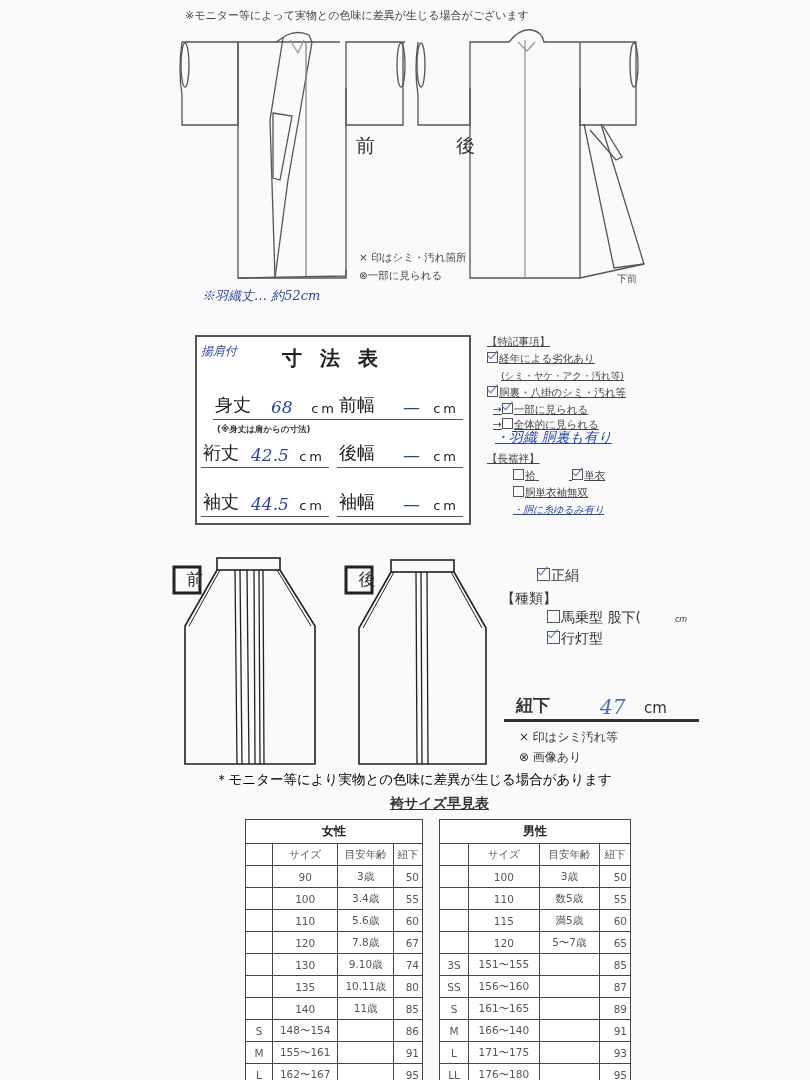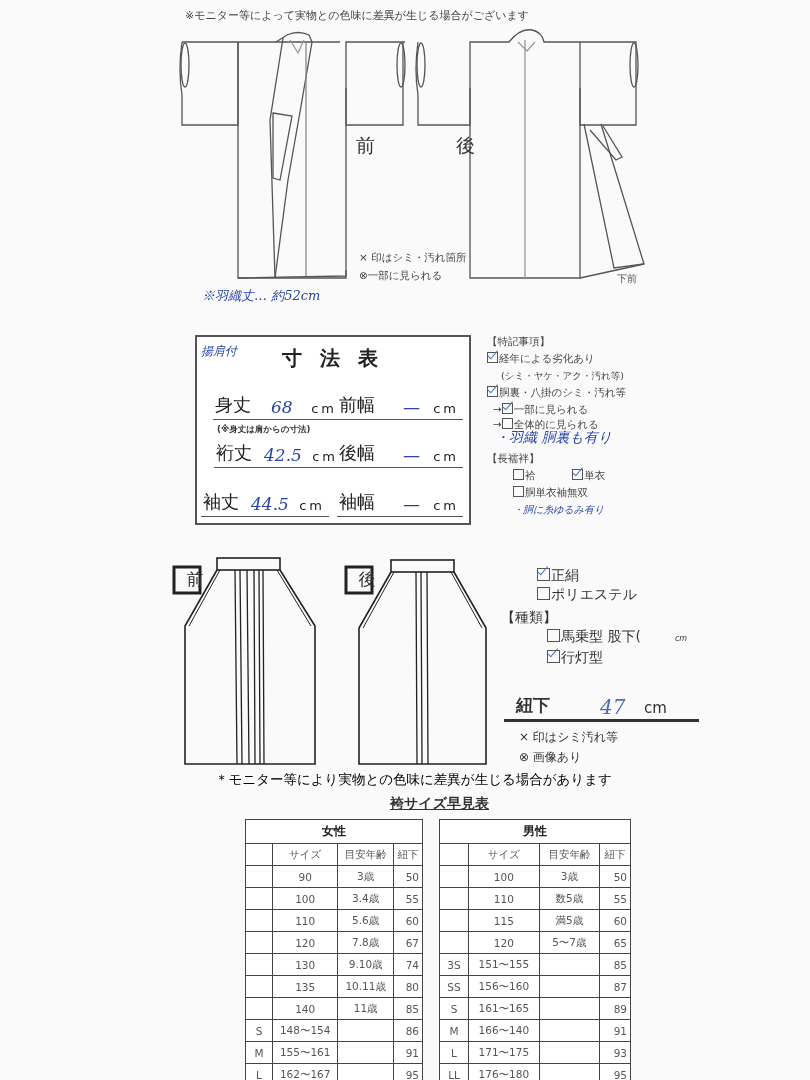--- a/index.html
+++ b/index.html
@@ -14,21 +14,21 @@
   
   .sizebox { left:188px; top:335px; width:272px; height:186px; border:2px solid #555; background:#fff; }
   .sb-title { position:absolute; left:85px; top:8px; font-size:20px; font-weight:bold; letter-spacing:18px; color:#222; }
   .sb-hand { position:absolute; left:4px; top:6px; font-size:12px; }
   .sb-row { position:absolute; height:26px; border-bottom:1.5px solid #555; font-size:18px; color:#222; }
   .sb-row .lbl { position:absolute; left:2px; bottom:2px; }
   .sb-row .val { position:absolute; bottom:2px; font-size:17px; }
   .sb-row .unit { position:absolute; right:4px; bottom:3px; font-size:13px; letter-spacing:3px; }
   .sb-sub { position:absolute; left:20px; top:87px; font-size:8.5px; font-weight:bold; color:#333; }
   .notes { left:480px; top:333px; font-size:10.5px; color:#444; line-height:17px; }
-  .notes div { white-space:nowrap; }
+  .notes div { white-space:nowrap;text-decoration:underline; }
   .cb { display:inline-block; width:9px; height:9px; border:1px solid #555; margin-right:1px; vertical-align:-1px; position:relative; }
   .cb.on::after { content:""; position:absolute; left:2px; top:-5px; width:4px; height:10px; border-right:1.5px solid #4a6fb8; border-bottom:1.5px solid #4a6fb8; transform:rotate(40deg); }
   .mat { left:494px; top:566px; font-size:14px; color:#333; line-height:19px; }
   .mat .cb { width:11px; height:11px; }
   .himo { left:497px; top:693px; width:195px; height:26px; border-bottom:3px solid #333; font-size:17px; }
   .hakama-leg { left:512px; top:727px; font-size:12px; line-height:20px; color:#333; }
   .bottom-note { left:208px; top:771px; font-size:13.5px; color:#000000; }
   .chart-title { left:383px; top:795px; font-size:14px; font-weight:bold; text-decoration:underline; color:#333; }
   table.st { position:absolute; border-collapse:collapse; font-size:10.5px; color:#555; background:#fff; }
   table.st td { border:1px solid #444; height:21px; padding:0 3px; text-align:center; }
@@ -82,21 +82,21 @@
     <span class="val hand" style="left:58px;">68</span>
     <span class="unit">cm</span>
   </div>
   <div class="sb-row" style="left:140px;top:56px;width:126px;">
     <span class="lbl">前幅</span>
     <span class="val hand" style="left:66px;">—</span>
     <span class="unit">cm</span>
   </div>
   <div class="sb-sub">(※身丈は肩からの寸法)</div>
 
-  <div class="sb-row" style="left:17px;top:104px;width:128px;">
+  <div class="sb-row" style="left:4px;top:104px;width:128px;">
     <span class="lbl">裄丈</span>
     <span class="val hand" style="left:50px;">42.5</span>
     <span class="unit">cm</span>
   </div>
   <div class="sb-row" style="left:140px;top:104px;width:126px;">
     <span class="lbl">後幅</span>
     <span class="val hand" style="left:66px;">—</span>
     <span class="unit">cm</span>
   </div>
 
@@ -144,21 +144,20 @@
   <path d="M391 572 L359 628 L359 764 L486 764 L486 628 L454 572"></path>
   <path d="M394 572 L363 628" stroke-width="1"></path>
   <path d="M451 572 L482 628" stroke-width="1"></path>
   <path d="M416 572 L417 764 M421 572 L422 764 M427 572 L428 764" stroke-width="1.3"></path>
 </svg>
 <div class="abs" style="left:176px;top:567px;width:24px;text-align:center;font-size:17px;line-height:24px;">前</div>
 <div class="abs" style="left:348px;top:567px;width:24px;text-align:center;font-size:17px;line-height:24px;">後</div>
 
 <div class="abs mat">
   <div style="padding-left:36px;"><span class="cb on"></span><span>正絹</span></div>
-  <div style="padding-left:36px;"><span class="cb"></span><span>ポリエステル</span></div>
   <div style="margin-top:4px;">【種類】</div>
   <div style="padding-left:46px;"><span class="cb"></span><span>馬乗型 股下(</span><span style="font-size:8px;padding-left:34px;font-style:italic;">cm</span></div>
   <div style="padding-left:46px;"><span class="cb on"></span><span>行灯型</span></div>
 </div>
 
 <div class="abs himo">
   <span style="position:absolute;left:12px;bottom:2px;font-weight:bold;">紐下</span>
   <span class="hand" style="position:absolute;left:96px;bottom:0px;font-size:20px;color:#4a6fb8;">47</span>
   <span style="position:absolute;left:140px;bottom:2px;font-size:15px;">cm</span>
 </div>

